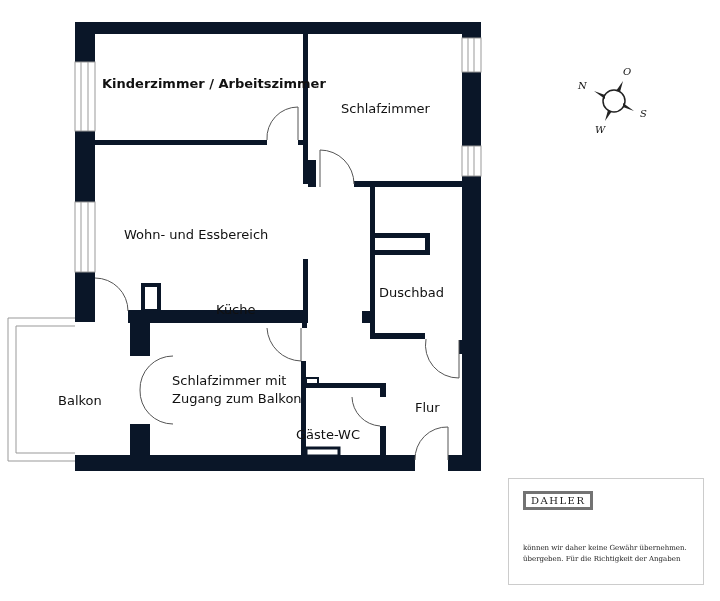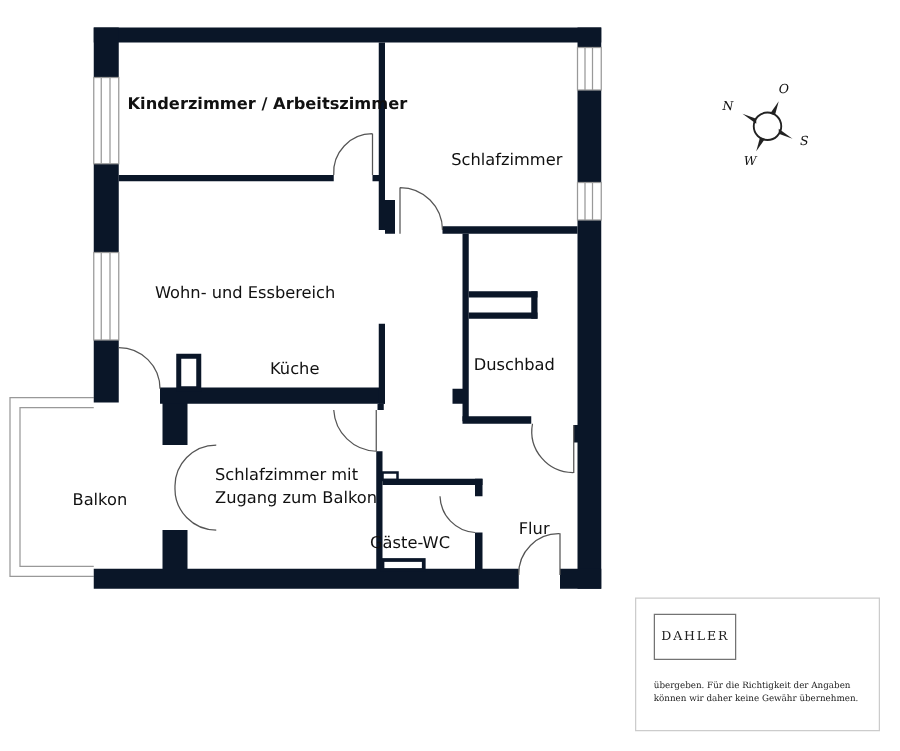--- a/index.html
+++ b/index.html
@@ -1,21 +1,21 @@
 <!DOCTYPE html>
 <html><head>
 <meta charset="utf-8">
 <style>
   html, body { margin: 0; padding: 0; background: #ffffff; }
   body { width: 720px; height: 601px; position: relative; overflow: hidden; font-family: "DejaVu Sans", "Liberation Sans", sans-serif; }
   #plan { position: absolute; left: 0; top: 0; width: 720px; height: 601px; }
   .room-label { position: absolute; font-family: "DejaVu Sans", sans-serif; font-size: 13px; color: #111111; white-space: nowrap; line-height: 18px; }
   .compass-letter { position: absolute; font-family: "DejaVu Serif", "Liberation Serif", serif; font-style: italic; font-size: 10px; color: #111; }
   .disclaimer-box { position: absolute; left: 508px; top: 478px; width: 194px; height: 105px; border: 1px solid #cccccc; background: #fff; }
-  .brand { position: absolute; left: 14px; top: 12px; border: 1px solid #737373; padding: 12px 5px; font-family: "DejaVu Serif", "Liberation Serif", serif; font-size: 10px; letter-spacing: 1.5px; color: #222; }
+  .brand { position: absolute; left: 14px; top: 12px; border: 3px solid #737373; padding: 1px 5px; font-family: "DejaVu Serif", "Liberation Serif", serif; font-size: 10px; letter-spacing: 1.5px; color: #222; }
   .disclaimer-text { position: absolute; left: 14px; top: 64px; width: 178px; font-family: "DejaVu Serif", "Liberation Serif", serif; font-size: 7px; line-height: 11px; color: #222; }
 </style>
 </head>
 <body>
 
 <svg id="plan" viewBox="0 0 720 601" xmlns="http://www.w3.org/2000/svg">
 
   <g fill="none" stroke="#999" stroke-width="1">
     <polyline points="75,318 8,318 8,461 75,461"></polyline>
     <polyline points="75,326 16,326 16,453 75,453"></polyline>
@@ -105,29 +105,29 @@
     <path d="M-6,9 L-9,20 L-2,10 Z" fill="#222"></path>
   </g>
 </svg>
 
 <span class="compass-letter" style="left:578px;top:80px;">N</span>
 <span class="compass-letter" style="left:623px;top:66px;">O</span>
 <span class="compass-letter" style="left:640px;top:108px;">S</span>
 <span class="compass-letter" style="left:595px;top:124px;">W</span>
 
 <span class="room-label" style="left:102px;top:75px;font-weight:bold;">Kinderzimmer / Arbeitszimmer</span>
-<span class="room-label" style="left:341px;top:120px;margin-left:20px;">Schlafzimmer</span>
+<span class="room-label" style="left:341px;top:100px;">Schlafzimmer</span>
 <span class="room-label" style="left:124px;top:226px;">Wohn- und Essbereich</span>
-<span class="room-label" style="left:216px;top:287px;">Küche</span>
+<span class="room-label" style="left:216px;top:301px;">Küche</span>
 <span class="room-label" style="left:379px;top:284px;">Duschbad</span>
 <span class="room-label" style="left:58px;top:392px;">Balkon</span>
 <span class="room-label" style="left:172px;top:372px;">Schlafzimmer mit</span>
 <span class="room-label" style="left:172px;top:390px;">Zugang zum Balkon</span>
 <span class="room-label" style="left:296px;top:426px;">Gäste-WC</span>
-<span class="room-label" style="left:415px;top:415px;text-align:center;">Flur</span>
+<span class="room-label" style="left:415px;top:399px;text-align:center;">Flur</span>
 
 <div class="disclaimer-box">
   <span class="brand">DAHLER</span>
   <div class="disclaimer-text">
+    <div>können wir daher keine Gewähr übernehmen.</div>
     <div>übergeben. Für die Richtigkeit der Angaben</div>
-    <div>können wir daher keine Gewähr übernehmen.</div>
   </div>
 </div>
 
 </body></html>

